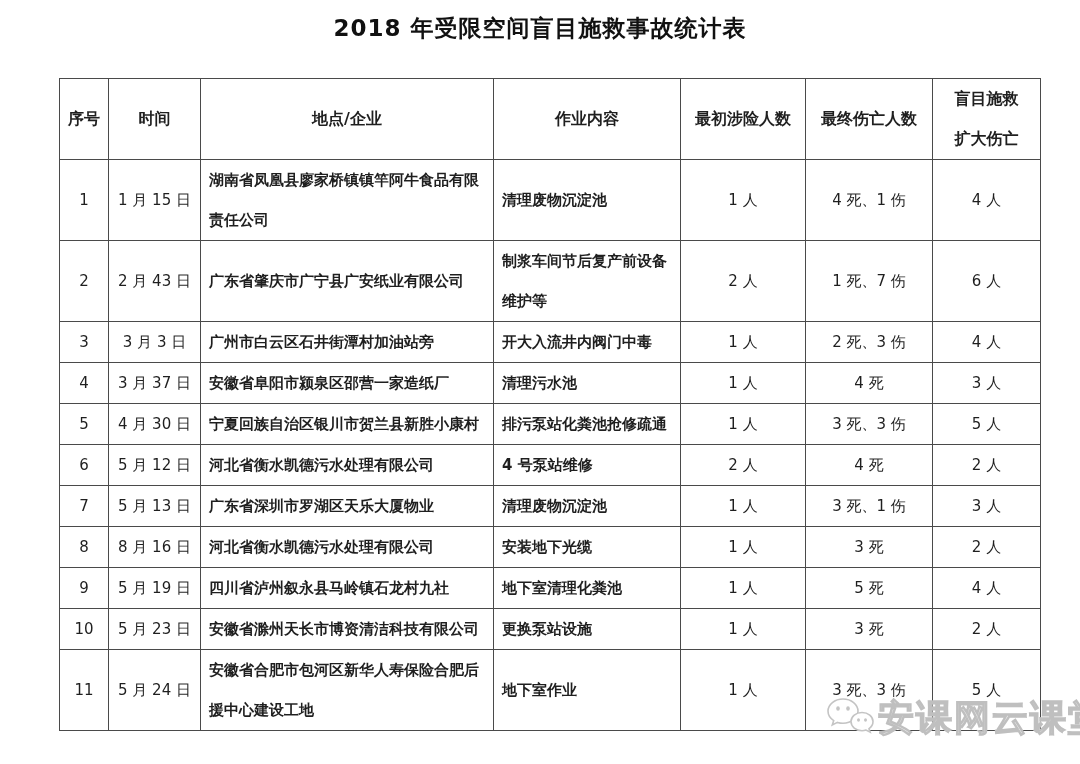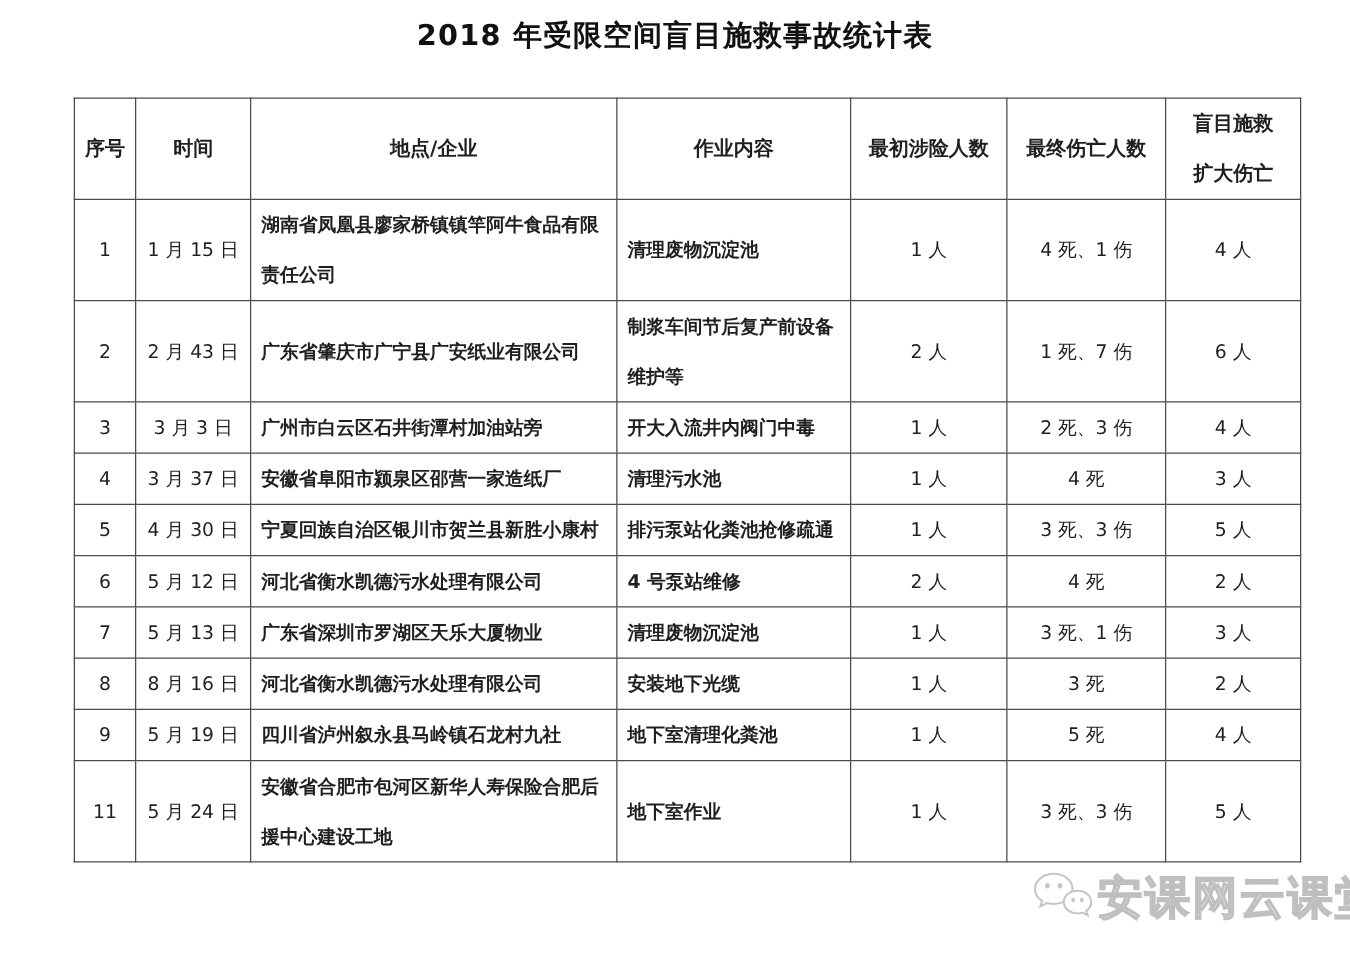--- a/index.html
+++ b/index.html
@@ -177,20 +177,29 @@
     <tr>
       <td class="c">9</td>
       <td class="c">5 月 19 日</td>
       <td class="l">四川省泸州叙永县马岭镇石龙村九社</td>
       <td class="l">地下室清理化粪池</td>
       <td class="c">1 人</td>
       <td class="c">5 死</td>
       <td class="c">4 人</td>
     </tr>
     <tr>
+      <td class="c">10</td>
+      <td class="c">5 月 23 日</td>
+      <td class="l">安徽省滁州天长市博资清洁科技有限公司</td>
+      <td class="l">更换泵站设施</td>
+      <td class="c">1 人</td>
+      <td class="c">3 死</td>
+      <td class="c">2 人</td>
+    </tr>
+    <tr>
       <td class="c">11</td>
       <td class="c">5 月 24 日</td>
       <td class="l">安徽省合肥市包河区新华人寿保险合肥后援中心建设工地</td>
       <td class="l">地下室作业</td>
       <td class="c">1 人</td>
       <td class="c">3 死、3 伤</td>
       <td class="c">5 人</td>
     </tr>
   </tbody>
 </table>

